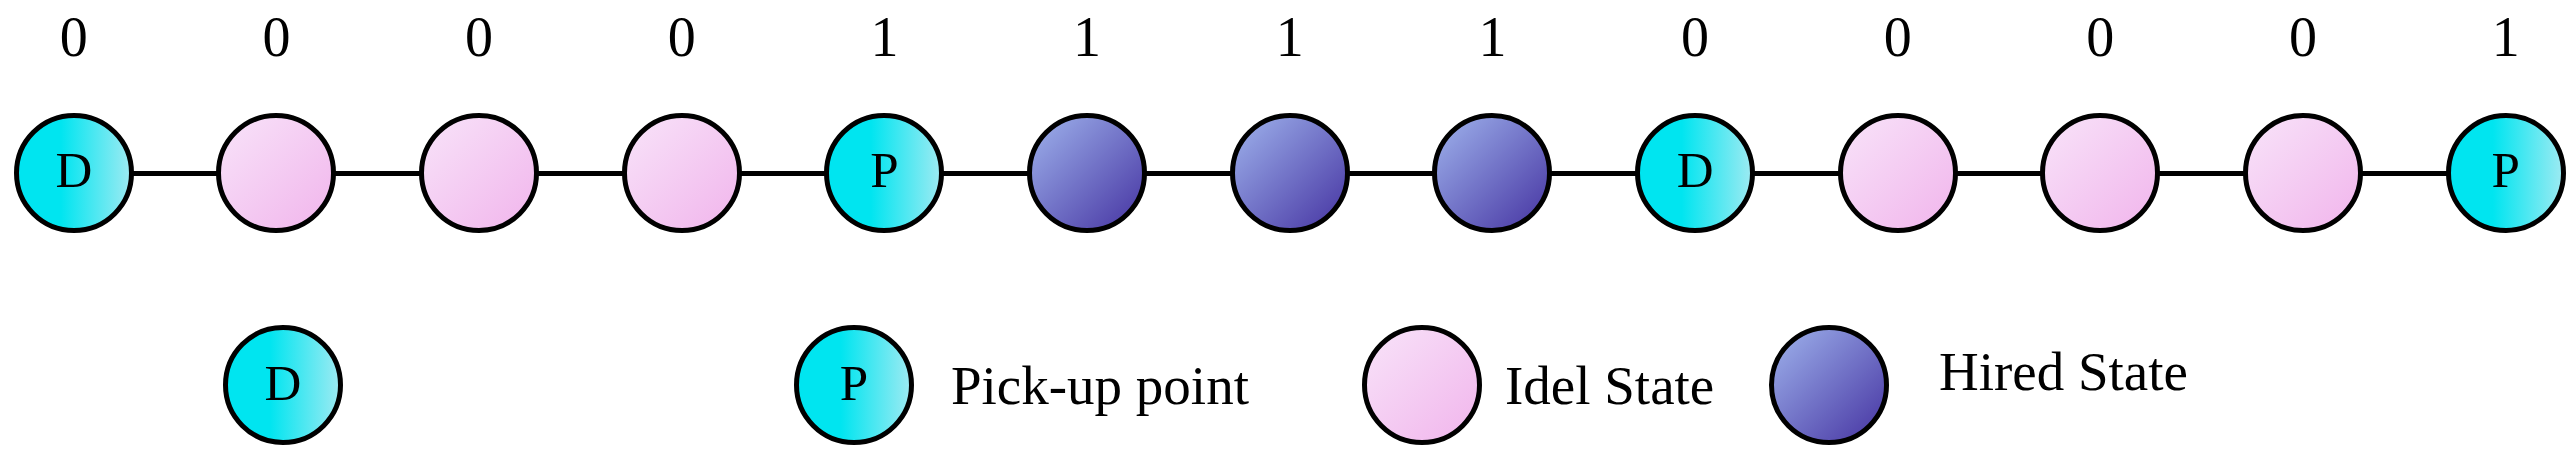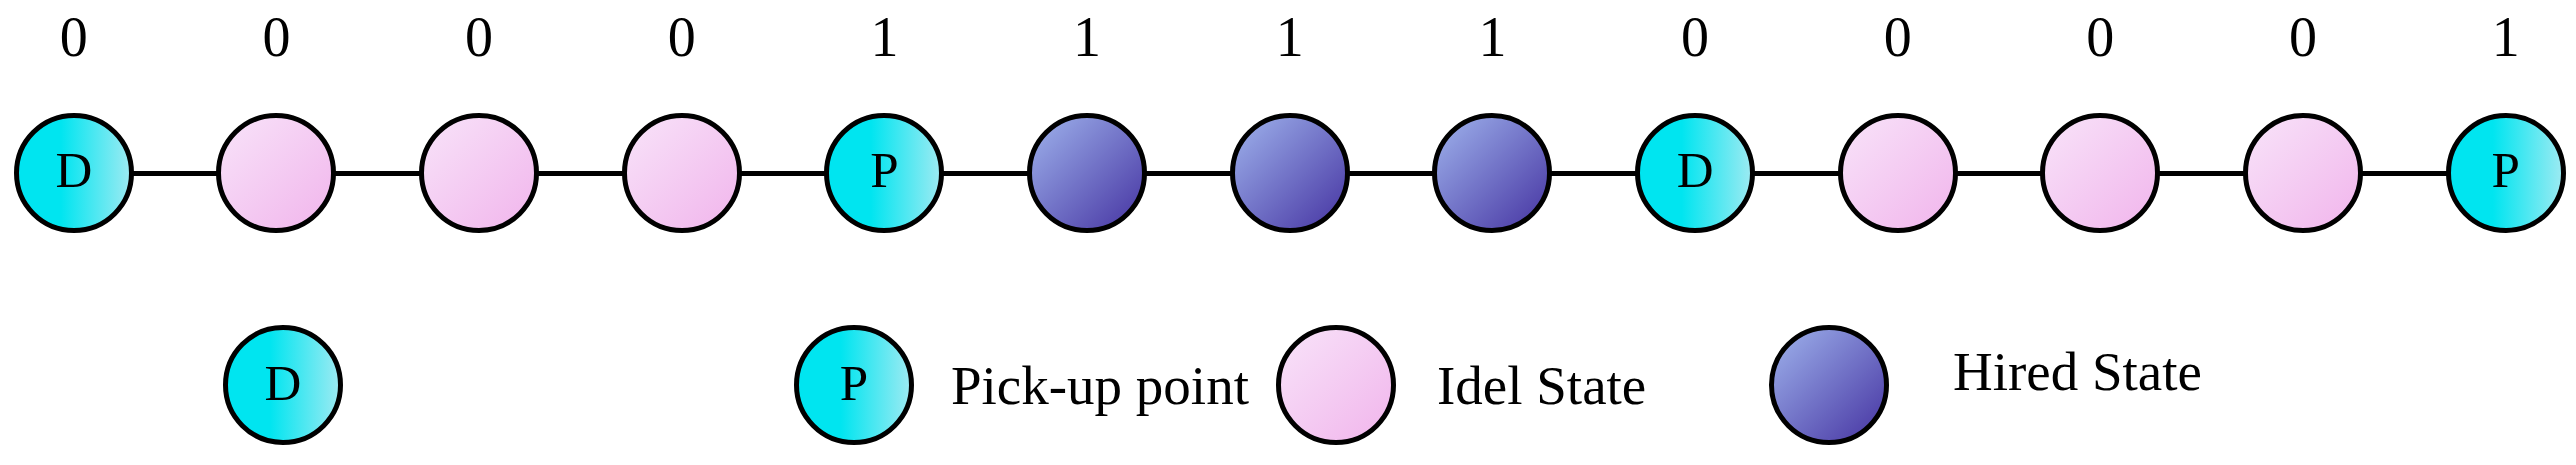--- a/index.html
+++ b/index.html
@@ -69,22 +69,22 @@
   
   .legend-item{
     position:absolute;
     top:325px;
     height:120px;
     display:flex;
     align-items:center;
   }
   .legend-item:nth-of-type(1){left:223px;gap:16.7px;}
   .legend-item:nth-of-type(2){left:794px;gap:37px;}
-  .legend-item:nth-of-type(3){left:1276px;gap:41px;}
-  .legend-item:nth-of-type(4){left:1769px;gap:64px;}
+  .legend-item:nth-of-type(3){left:1362px;gap:23px;}
+  .legend-item:nth-of-type(4){left:1769px;gap:50px;}
   .legend-label{
     font-size:55px;
     line-height:1;
     white-space:nowrap;
   }
   .legend-item:nth-of-type(4) .legend-label{transform:translateY(-13.8px);}
 </style>
 </head>
 <body>
 

